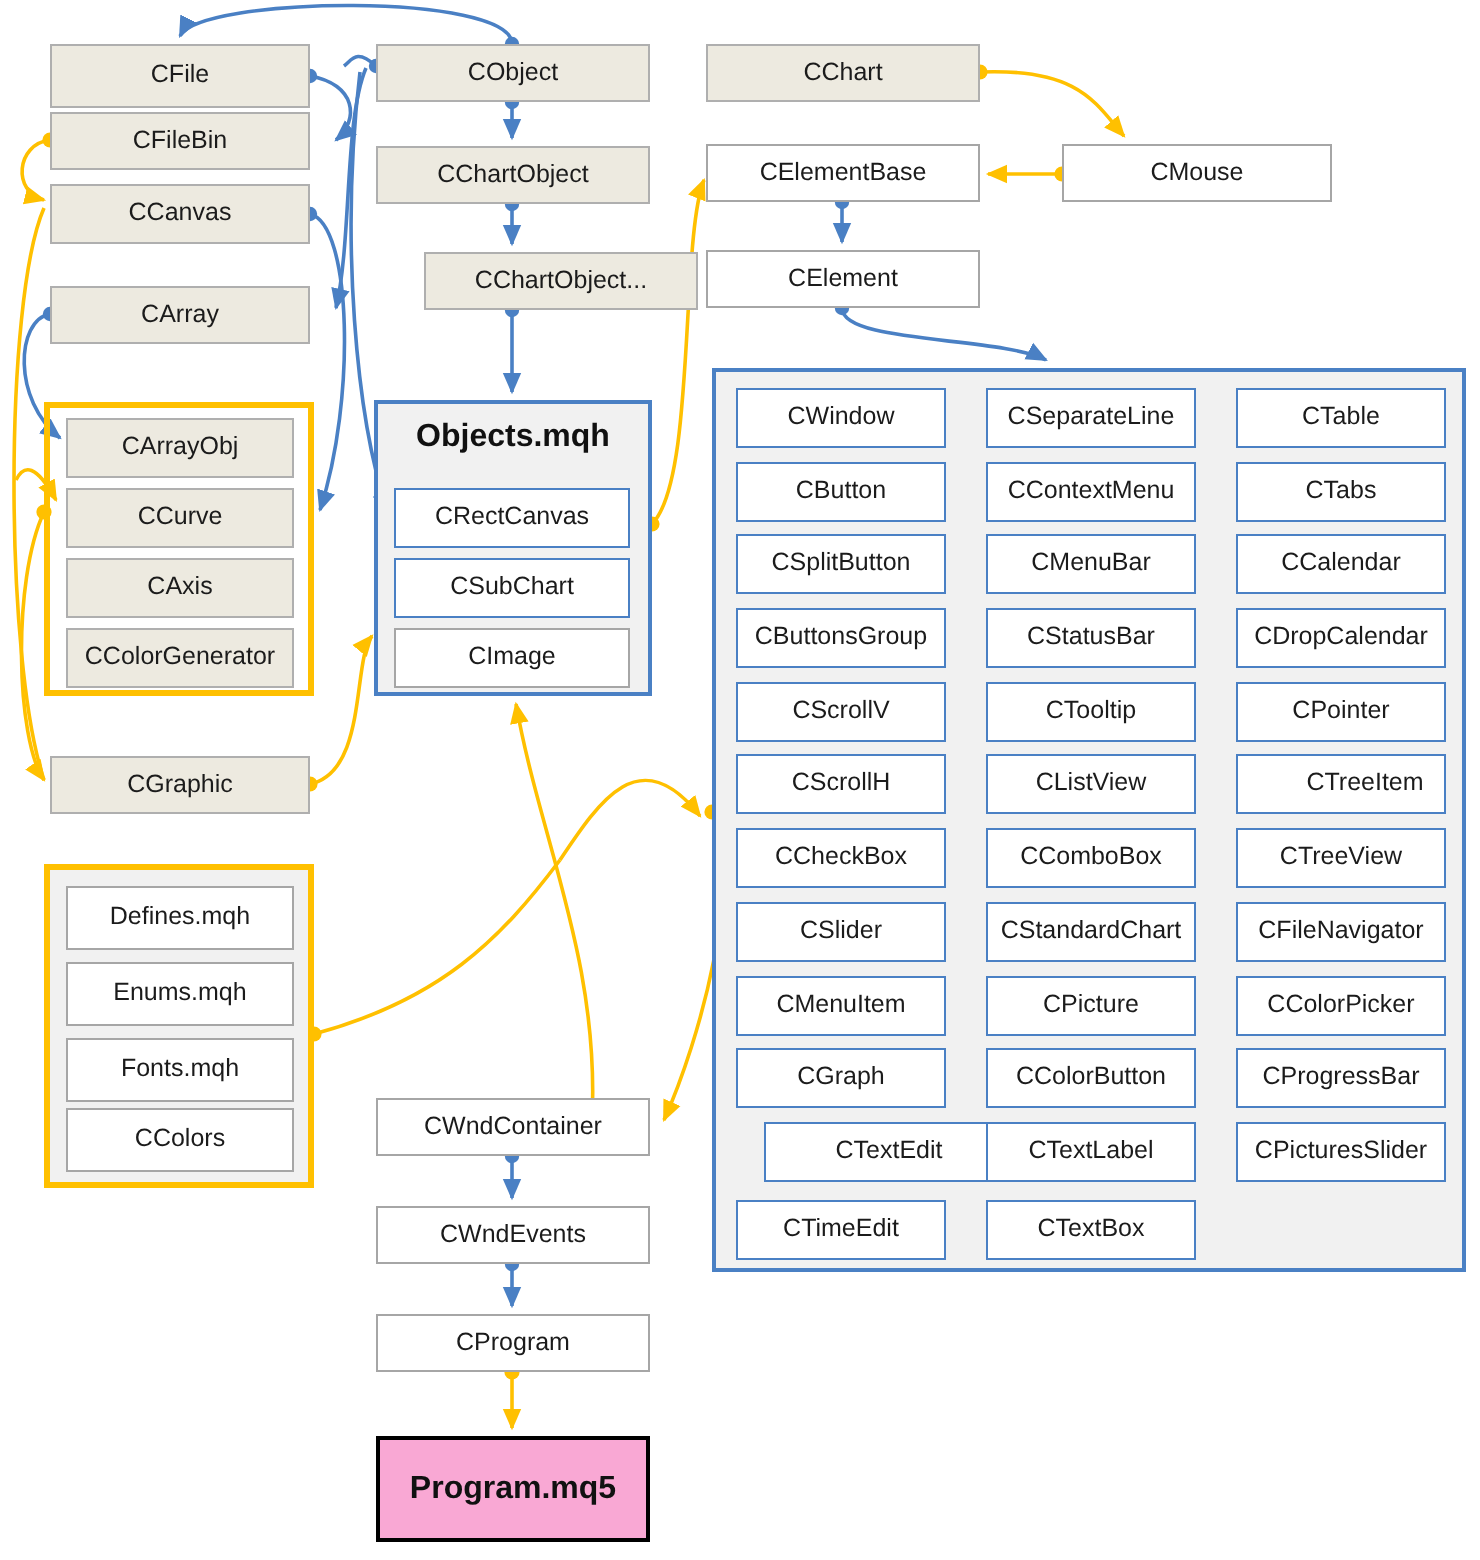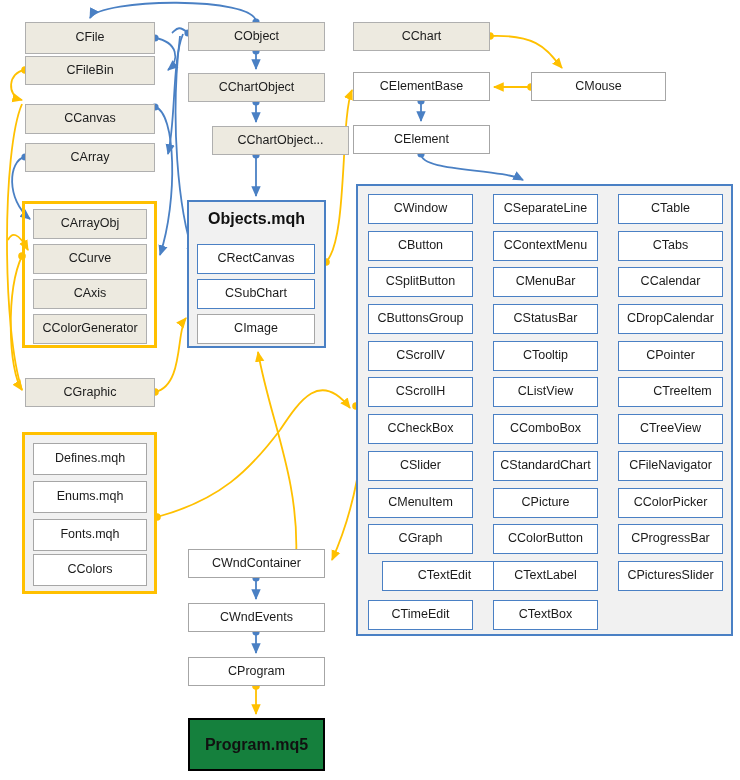--- a/index.html
+++ b/index.html
@@ -24,21 +24,21 @@
   
   .group{position:absolute;box-sizing:border-box;}
   .grp-orange-plain{border:3px solid #FFC000;background:transparent;}
   .grp-orange-fill{border:3px solid #FFC000;background:#F1F1F1;}
   .grp-blue{border:2.5px solid #4A80C4;background:#F1F1F1;}
   .grp-blue-big{border:2.5px solid #4A80C4;background:#F1F1F1;}
 
   .grp-title{position:absolute;left:0;right:0;text-align:center;
              font-size:16px;font-weight:bold;color:#111;}
 
-  .program{background:#15803d;border:2.5px solid #000000;
+  .program{background:#f9a8d4;border:2.5px solid #000000;
            font-size:16px;font-weight:bold;color:#111;}
 
   .nodelabel{display:block;padding:0 3px;}
 </style>
 </head>
 <body>
 
 <div id="canvas">
 
   <svg id="wires" viewBox="0 0 740 780">
@@ -139,21 +139,21 @@
 
   <div class="group grp-blue-big" id="grp-controls" style="left: 356px; top: 184px; width: 377px; height: 452px;"></div>
 
   <div id="nodes-layer">
       <div class="node beige" style="left: 25px; top: 22px; width: 130px; height: 32px;">
         <span class="nodelabel">CFile</span>
       </div>
       <div class="node beige" style="left: 25px; top: 56px; width: 130px; height: 29px;">
         <span class="nodelabel">CFileBin</span>
       </div>
-      <div class="node beige" style="left: 25px; top: 92px; width: 130px; height: 30px; margin-top: 12px;">
+      <div class="node beige" style="left: 25px; top: 92px; width: 130px; height: 30px;">
         <span class="nodelabel">CCanvas</span>
       </div>
       <div class="node beige" style="left: 25px; top: 143px; width: 130px; height: 29px;">
         <span class="nodelabel">CArray</span>
       </div>
       <div class="node beige" style="left: 25px; top: 378px; width: 130px; height: 29px;">
         <span class="nodelabel">CGraphic</span>
       </div>
       <div class="node beige" style="left: 33px; top: 209px; width: 114px; height: 30px;">
         <span class="nodelabel">CArrayObj</span>

